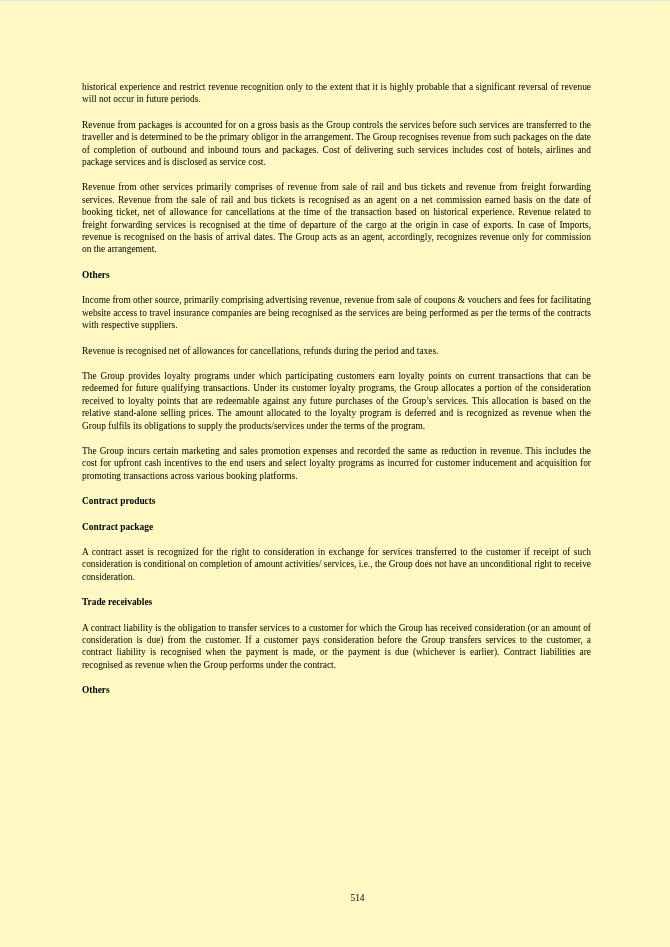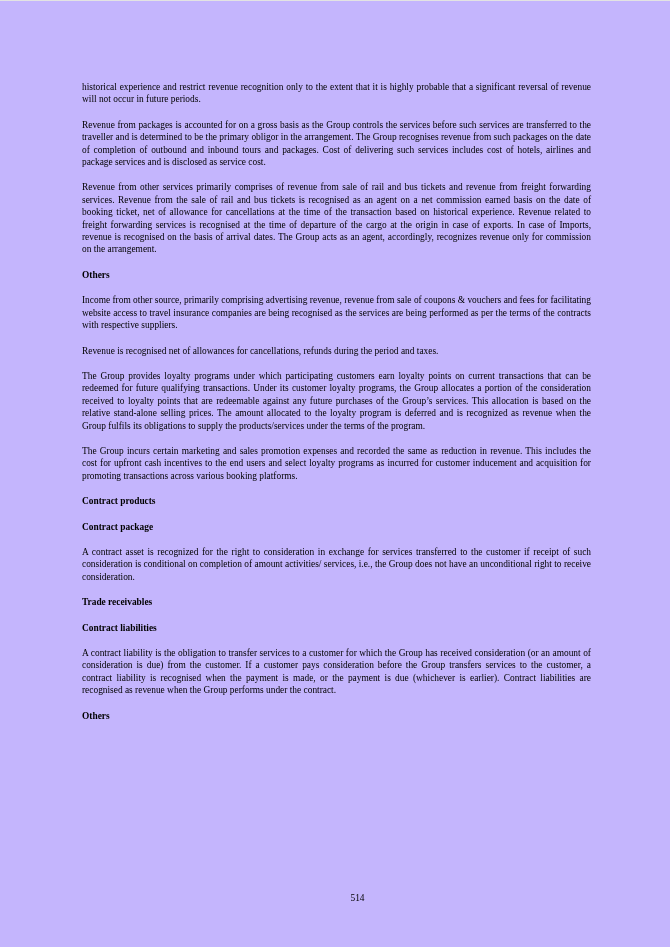--- a/index.html
+++ b/index.html
@@ -5,21 +5,21 @@
   * { box-sizing: border-box; }
   html, body {
     margin: 0;
     padding: 0;
     background: #ffffff;
   }
   .page {
     position: relative;
     width: 670px;
     height: 947px;
-    background: #c4b5fd;
+    background: #fef9c3;
     font-family: "Liberation Serif", serif;
     color: #000000;
     overflow: hidden;
     border-top: 1px solid #e3e3e3;
   }
   .content {
     position: absolute;
     left: 82px;
     top: 80px;
     width: 509px;
@@ -57,18 +57,17 @@
     <p class="para">Revenue from other services primarily comprises of revenue from sale of rail and bus tickets and revenue from freight forwarding services. Revenue from the sale of rail and bus tickets is recognised as an agent on a net commission earned basis on the date of booking ticket, net of allowance for cancellations at the time of the transaction based on historical experience. Revenue related to freight forwarding services is recognised at the time of departure of the cargo at the origin in case of exports. In case of Imports, revenue is recognised on the basis of arrival dates.  The Group acts as an agent, accordingly, recognizes revenue only for commission on the arrangement.</p>
     <h3 class="heading">Others</h3>
     <p class="para">Income from other source, primarily comprising advertising revenue, revenue from sale of coupons &amp; vouchers and fees for facilitating website access to travel insurance companies are being recognised as the services are being performed as per the terms of the contracts with respective suppliers.</p>
     <p class="para">Revenue is recognised net of allowances for cancellations, refunds during the period and taxes.</p>
     <p class="para">The Group provides loyalty programs under which participating customers earn loyalty points on current transactions that can be redeemed for future qualifying transactions. Under its customer loyalty programs, the Group allocates a portion of the consideration received to loyalty points that are redeemable against any future purchases of the Group’s services. This allocation is based on the relative stand-alone selling prices. The amount allocated to the loyalty program is deferred and is recognized as revenue when the Group fulfils its obligations to supply the products/services under the terms of the program.</p>
     <p class="para">The Group incurs certain marketing and sales promotion expenses and recorded the same as reduction in revenue. This includes the cost for upfront cash incentives to the end users and select loyalty programs as incurred for customer inducement and acquisition for promoting transactions across various booking platforms.</p>
     <h3 class="heading">Contract products</h3>
     <h3 class="heading">Contract package</h3>
     <p class="para">A contract asset is recognized for the right to consideration in exchange for services transferred to the customer if receipt of such consideration is conditional on completion of amount activities/ services, i.e., the Group does not have an unconditional right to receive consideration.</p>
     <h3 class="heading">Trade receivables</h3>
-    <h3 class="heading">Contract liabilities</h3>
     <p class="para">A contract liability is the obligation to transfer services to a customer for which the Group has received consideration (or an amount of consideration is due) from the customer. If a customer pays consideration before the Group transfers services to the customer, a contract liability is recognised when the payment is made, or the payment is due (whichever is earlier). Contract liabilities are recognised as revenue when the Group performs under the contract.</p>
     <h3 class="heading">Others</h3>
   </div>
   <div class="footer">514</div>
 </div>
 
 </body></html>

